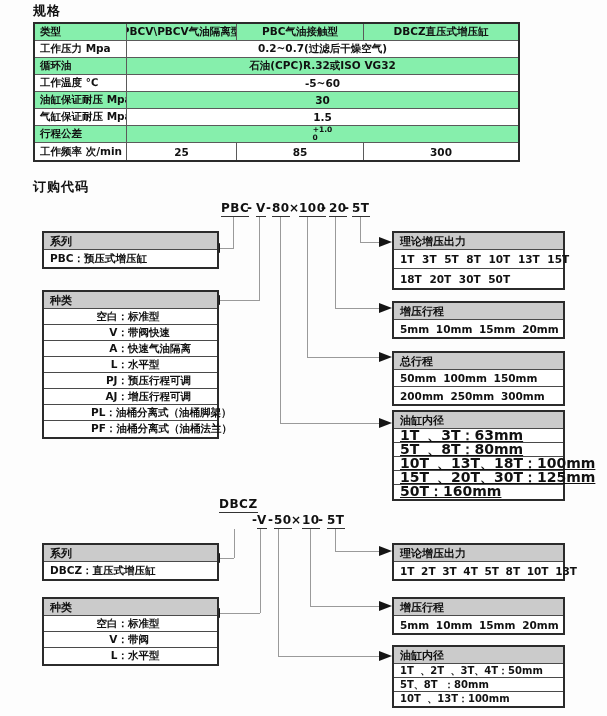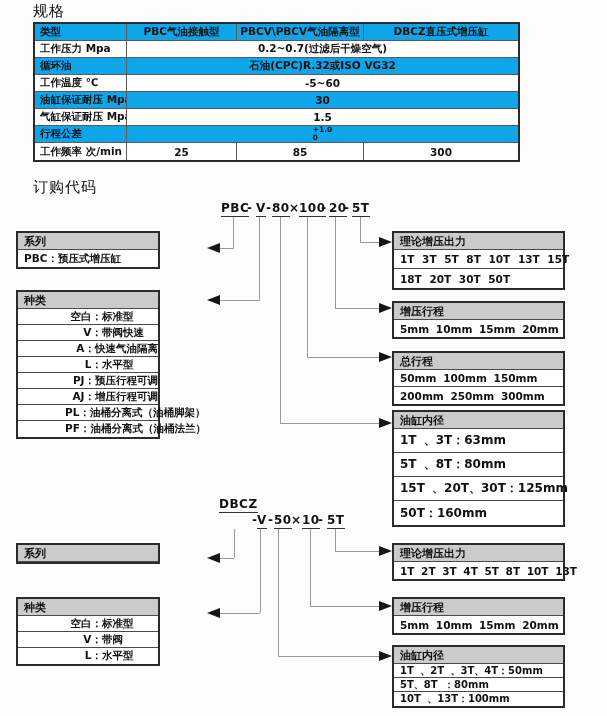--- a/index.html
+++ b/index.html
@@ -1,30 +1,30 @@
 <!DOCTYPE html>
 <html><head>
 <meta charset="utf-8">
 <style>
   html,body{margin:0;padding:0;background:#e8e8e8;}
   .page{position:relative;width:607px;height:716px;background:#fdfdfd;overflow:hidden;
         font-family:"DejaVu Sans","Liberation Sans",sans-serif;color:#111;}
-  .h1{position:absolute;font-size:15px;font-weight:normal;letter-spacing:1px;}
+  .h1{position:absolute;font-size:13px;font-weight:bold;letter-spacing:1px;}
 
   
   .spec-table{position:absolute;left:33px;top:22px;width:483px;
     display:grid;grid-template-columns:92px 110px 127px 154px;grid-auto-rows:17px;
     border:2px solid #2b2b2b;background:#fff;}
   .cell{box-sizing:border-box;border-right:1px solid #5a5a5a;border-bottom:1px solid #5a5a5a;
     font-size:10.5px;font-weight:600;display:flex;align-items:center;justify-content:center;
     white-space:nowrap;overflow:hidden;}
   .cell.l{justify-content:flex-start;padding-left:5px;}
   .cell.last{border-right:none;}
   .cell.bot{border-bottom:none;}
-  .cell.g{background:#0ea5e9;}
+  .cell.g{background:#86efac;}
   .cell.span{grid-column:2/5;}
   .tol{flex-direction:column;justify-content:center;line-height:8px;font-size:7.5px;}
   .tol .t2{text-indent:-10px;}
 
   
   .tok{position:absolute;font-size:12px;font-weight:600;letter-spacing:.5px;line-height:14px;}
   .tok.u{border-bottom:1.5px solid #333;padding-bottom:1px;}
 
   .vline,.hline{position:absolute;background:#9a9a9a;}
   .vline{width:1px;}
@@ -37,38 +37,38 @@
   .box{position:absolute;box-sizing:border-box;border:2px solid #2b2b2b;background:#fff;}
   .box .hd{box-sizing:border-box;height:17px;background:#cbcbcb;border-bottom:1px solid #4a4a4a;
     display:flex;align-items:center;padding-left:6px;font-size:11px;font-weight:600;white-space:nowrap;}
   .box .rw{box-sizing:border-box;border-bottom:1px solid #4a4a4a;display:flex;align-items:center;
     padding-left:6px;font-size:10.5px;font-weight:600;white-space:nowrap;}
   .box .rw:last-child{border-bottom:none;}
   .box .rw.h16{height:16px;padding-left:47px;}
   .box .rw.h17{height:17px;}
   .box .rw.h19{height:19px;word-spacing:4px;}
   .box .rw.h14{height:14px;font-size:10px;}
-  .box .rw.h13{height:24px;font-size:12px;}
+  .box .rw.h13{height:14px;font-size:14px;text-decoration:underline;}
   .box .rw .code{display:inline-block;width:37px;text-align:right;}
-  .lbox{left:16px;width:144px;}
+  .lbox{left:42px;width:177px;}
   .rbox{left:392px;width:173px;}
   .rbox .rw{word-spacing:3px;}
 </style>
 </head>
 <body>
 
 <div class="page">
 
   <div class="h1" style="left:33px;top:2px;">规格</div>
 
   <div class="spec-table">
 
     <div class="cell l g">类型</div>
+    <div class="cell c g">PBCV\PBCV气油隔离型</div>
     <div class="cell c g">PBC气油接触型</div>
-    <div class="cell c g">PBCV\PBCV气油隔离型</div>
     <div class="cell c g last">DBCZ直压式增压缸</div>
 
     <div class="cell l">工作压力  Mpa</div>
     <div class="cell span last">0.2~0.7(过滤后干燥空气)</div>
 
     <div class="cell l g">循环油</div>
     <div class="cell span g last">石油(CPC)R.32或ISO VG32</div>
 
     <div class="cell l">工作温度  ℃</div>
     <div class="cell span last">-5~60</div>
@@ -184,20 +184,21 @@
   <div class="box rbox" style="top:351px;">
     <div class="hd">总行程</div>
     <div class="rw h17">50mm  100mm  150mm</div>
     <div class="rw h17">200mm  250mm  300mm</div>
   </div>
 
   <div class="box rbox" style="top:410px;">
     <div class="hd">油缸内径</div>
     <div class="rw h13">1T 、3T：63mm</div>
     <div class="rw h13">5T 、8T：80mm</div>
+    <div class="rw h13">10T 、13T、18T：100mm</div>
     <div class="rw h13">15T 、20T、30T：125mm</div>
     <div class="rw h13">50T：160mm</div>
   </div>
 
   <span class="tok u" style="left:219px;top:497px;">DBCZ</span>
   <span class="tok" style="left:252px;top:513px;">-</span>
   <span class="tok u" style="left:257px;top:513px;">V</span>
   <span class="tok" style="left:268px;top:513px;">-</span>
   <span class="tok u" style="left:274px;top:513px;">50</span>
   <span class="tok" style="left:291px;top:513px;">×</span>
@@ -220,20 +221,21 @@
   <div class="vline" style="left:310px;top:529px;height:77px;"></div>
   <div class="hline" style="left:310px;top:606px;width:70px;"></div>
   <div class="arr-r" style="left:379px;top:601px;"></div>
 
   <div class="vline" style="left:335px;top:529px;height:22px;"></div>
   <div class="hline" style="left:335px;top:551px;width:45px;"></div>
   <div class="arr-r" style="left:379px;top:546px;"></div>
 
   <div class="box lbox" style="top:543px;">
     <div class="hd">系列</div>
+    <div class="rw h17">DBCZ：直压式增压缸</div>
   </div>
 
   <div class="box lbox" style="top:597px;">
     <div class="hd">种类</div>
     <div class="rw h16">
         <span class="code">空白：</span>
         <span>标准型</span>
       </div>
     <div class="rw h16">
         <span class="code">V：</span>

